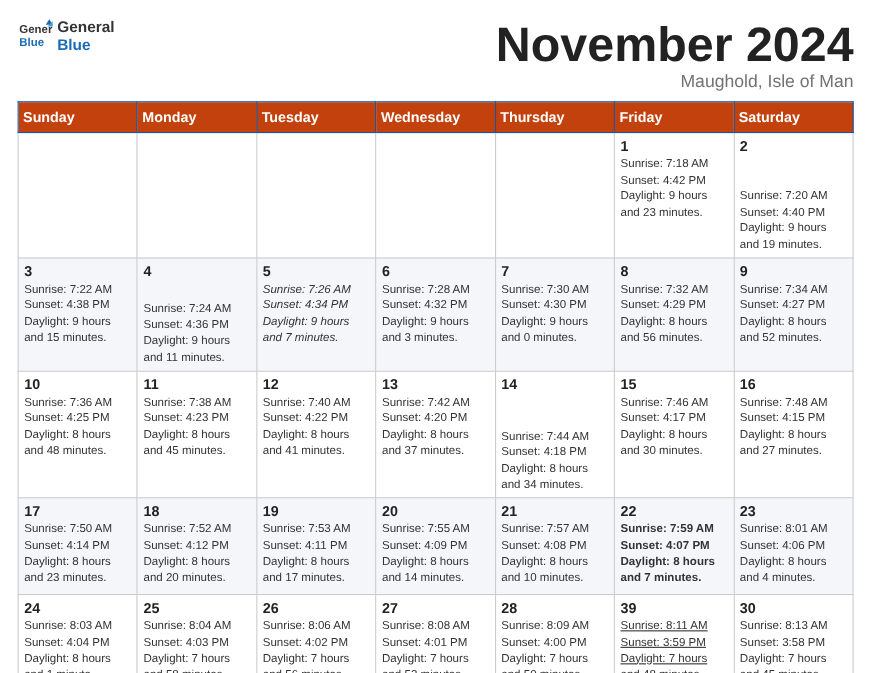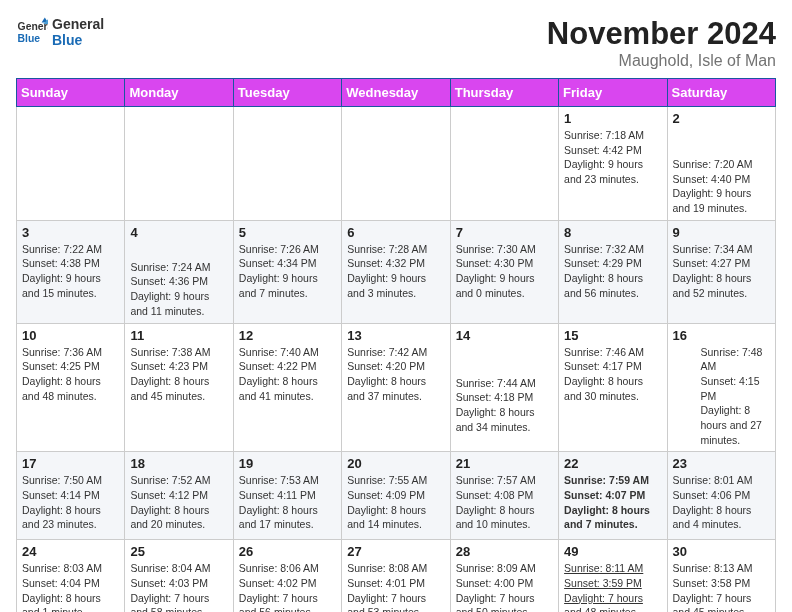--- a/index.html
+++ b/index.html
@@ -20,35 +20,35 @@
       display: flex;
       align-items: center;
       gap: 4px;
     }
     .logo-icon {
       width: 32px;
       height: 32px;
     }
     .title-block { text-align: right; }
     .month-title {
-      font-size: 31px;
+      font-size: 44px;
       font-weight: bold;
       color: #222;
     }
     .location {
       font-size: 16px;
       color: #737373;
     }
     table {
       width: 100%;
       border-collapse: collapse;
       table-layout: fixed;
     }
     thead th {
-      background-color: #d946ef;
+      background-color: #c2410c;
       color: #fff;
       font-size: 13px;
       font-weight: bold;
       padding: 6px 4px;
       text-align: left;
       border: 1px solid #1a56a0;
     }
     tbody td {
       vertical-align: top;
       border: 1px solid #ccc;
@@ -137,21 +137,21 @@
 Daylight: 9 hours and 15 minutes.</div>
         </td>
         <td>
           <span class="day-num">4</span>
           <div class="day-info" style="white-space: pre-line; margin-top: 20px;">Sunrise: 7:24 AM
 Sunset: 4:36 PM
 Daylight: 9 hours and 11 minutes.</div>
         </td>
         <td>
           <span class="day-num">5</span>
-          <div class="day-info" style="white-space: pre-line;">Sunrise: 7:26 AM
+          <div class="day-info" style="white-space: pre-line; font-style: italic;">Sunrise: 7:26 AM
 Sunset: 4:34 PM
 Daylight: 9 hours and 7 minutes.</div>
         </td>
         <td>
           <span class="day-num">6</span>
           <div class="day-info" style="white-space: pre-line;">Sunrise: 7:28 AM
 Sunset: 4:32 PM
 Daylight: 9 hours and 3 minutes.</div>
         </td>
         <td>
@@ -205,21 +205,21 @@
 Daylight: 8 hours and 34 minutes.</div>
         </td>
         <td>
           <span class="day-num">15</span>
           <div class="day-info" style="white-space: pre-line;">Sunrise: 7:46 AM
 Sunset: 4:17 PM
 Daylight: 8 hours and 30 minutes.</div>
         </td>
         <td>
           <span class="day-num">16</span>
-          <div class="day-info" style="white-space: pre-line; margin-left: 28px;">Sunrise: 7:48 AM
+          <div class="day-info" style="white-space: pre-line;">Sunrise: 7:48 AM
 Sunset: 4:15 PM
 Daylight: 8 hours and 27 minutes.</div>
         </td>
       </tr>
       <tr>
         <td>
           <span class="day-num">17</span>
           <div class="day-info" style="white-space: pre-line;">Sunrise: 7:50 AM
 Sunset: 4:14 PM
 Daylight: 8 hours and 23 minutes.</div>
@@ -286,21 +286,21 @@
 Sunset: 4:01 PM
 Daylight: 7 hours and 53 minutes.</div>
         </td>
         <td>
           <span class="day-num">28</span>
           <div class="day-info" style="white-space: pre-line;">Sunrise: 8:09 AM
 Sunset: 4:00 PM
 Daylight: 7 hours and 50 minutes.</div>
         </td>
         <td>
-          <span class="day-num">49</span>
+          <span class="day-num">39</span>
           <div class="day-info" style="white-space: pre-line; text-decoration: underline;">Sunrise: 8:11 AM
 Sunset: 3:59 PM
 Daylight: 7 hours and 48 minutes.</div>
         </td>
         <td>
           <span class="day-num">30</span>
           <div class="day-info" style="white-space: pre-line;">Sunrise: 8:13 AM
 Sunset: 3:58 PM
 Daylight: 7 hours and 45 minutes.</div>
         </td>

